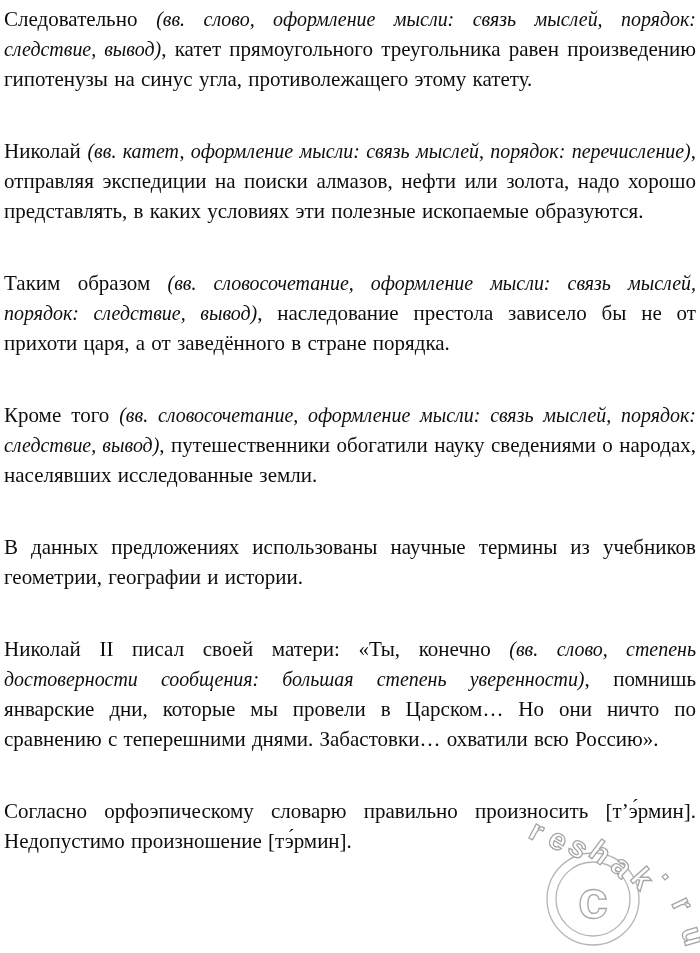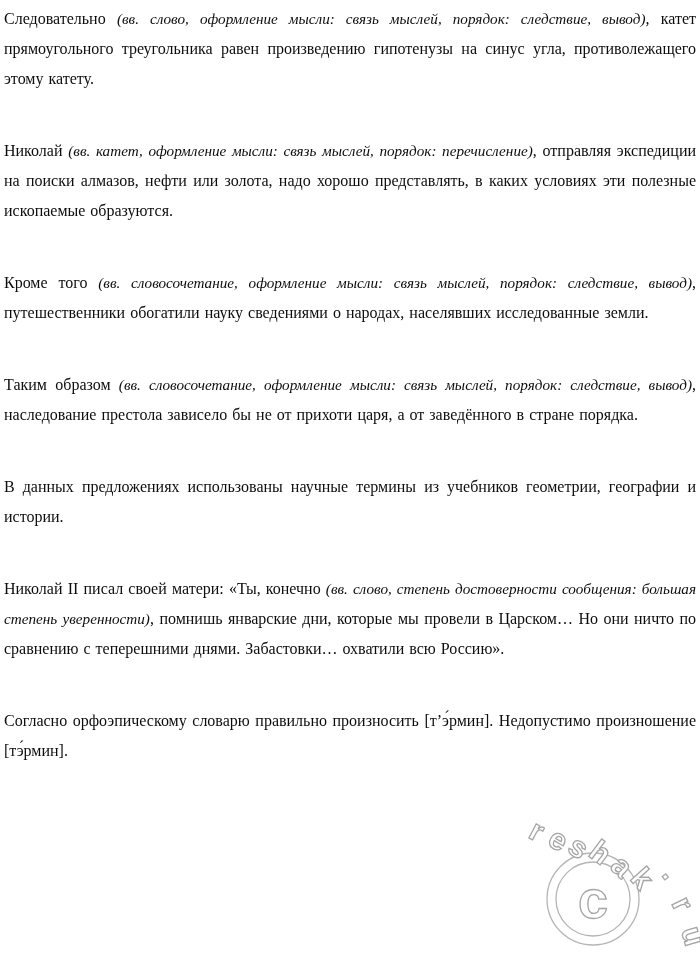--- a/index.html
+++ b/index.html
@@ -16,21 +16,21 @@
     font-family: "Liberation Serif", "DejaVu Serif", serif;
     color: #0d0d0d;
   }
   .content {
     position: relative;
     z-index: 1;
     padding: 4px 4px 0 4px;
   }
   p.para {
     margin: 0 0 42px 0;
-    font-size: 16px;
+    font-size: 21px;
     line-height: 30px;
     text-align: justify;
     word-spacing: 1px;
   }
   p.para:last-child {
     margin-bottom: 0;
   }
   .it {
     font-style: italic;
     font-size: 0.95em;
@@ -80,23 +80,23 @@
       </g>
     </svg>
   </div>
 
   <div class="content">
 
     <p class="para"><span>Следовательно </span><span class="it">(вв. слово, оформление мысли: связь мыслей, порядок: следствие, вывод)</span><span>, катет прямоугольного треугольника равен произведению гипотенузы на синус угла, противолежащего этому катету.</span></p>
 
     <p class="para"><span>Николай </span><span class="it">(вв. катет, оформление мысли: связь мыслей, порядок: перечисление)</span><span>, отправляя экспедиции на поиски алмазов, нефти или золота, надо хорошо представлять, в каких условиях эти полезные ископаемые образуются.</span></p>
 
+    <p class="para"><span>Таким образом </span><span class="it">(вв. словосочетание, оформление мысли: связь мыслей, порядок: следствие, вывод)</span><span>, наследование престола зависело бы не от прихоти царя, а от заведённого в стране порядка.</span></p>
+
     <p class="para"><span>Кроме того </span><span class="it">(вв. словосочетание, оформление мысли: связь мыслей, порядок: следствие, вывод)</span><span>, путешественники обогатили науку сведениями о народах, населявших исследованные земли.</span></p>
-
-    <p class="para"><span>Таким образом </span><span class="it">(вв. словосочетание, оформление мысли: связь мыслей, порядок: следствие, вывод)</span><span>, наследование престола зависело бы не от прихоти царя, а от заведённого в стране порядка.</span></p>
 
     <p class="para"><span>В данных предложениях использованы научные термины из учебников геометрии, географии и истории.</span></p>
 
     <p class="para"><span>Николай II писал своей матери: «Ты, конечно </span><span class="it">(вв. слово, степень достоверности сообщения: большая степень уверенности)</span><span>, помнишь январские дни, которые мы провели в Царском… Но они ничто по сравнению с теперешними днями. Забастовки… охватили всю Россию».</span></p>
 
     <p class="para"><span>Согласно орфоэпическому словарю правильно произносить [т’э́рмин]. Недопустимо произношение [тэ́рмин].</span></p>
 
   </div>
 </div>
 

